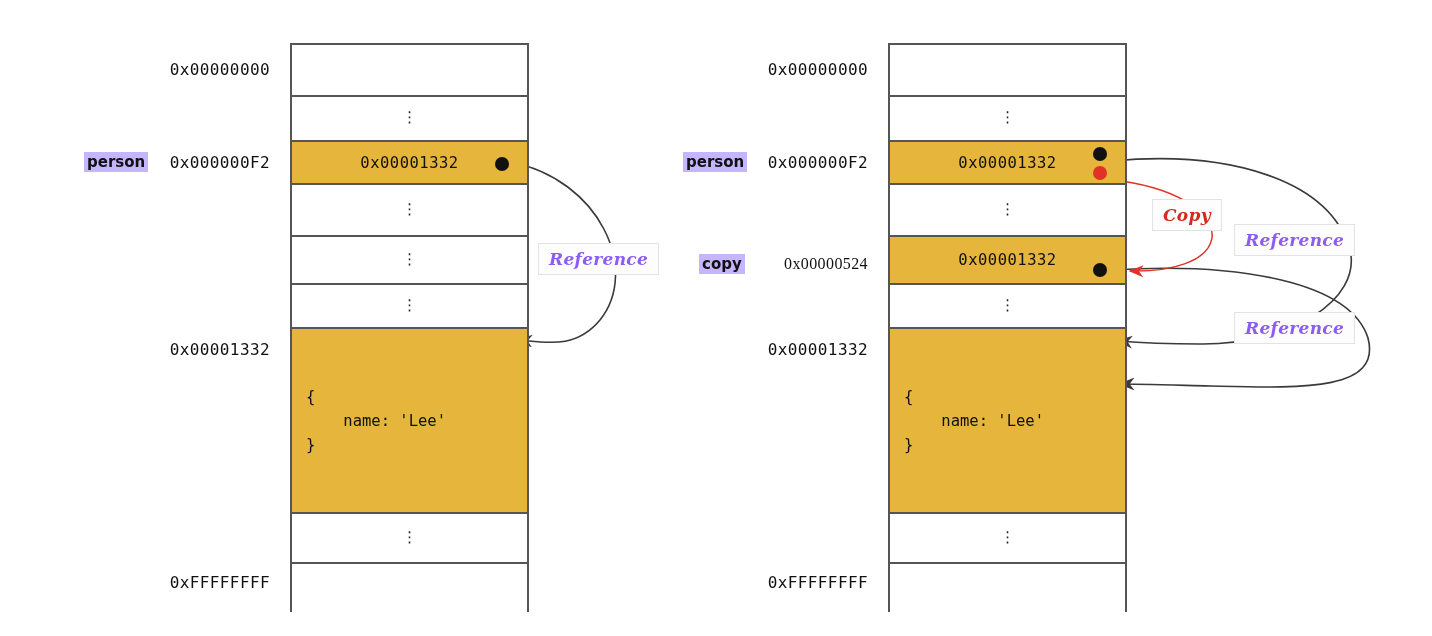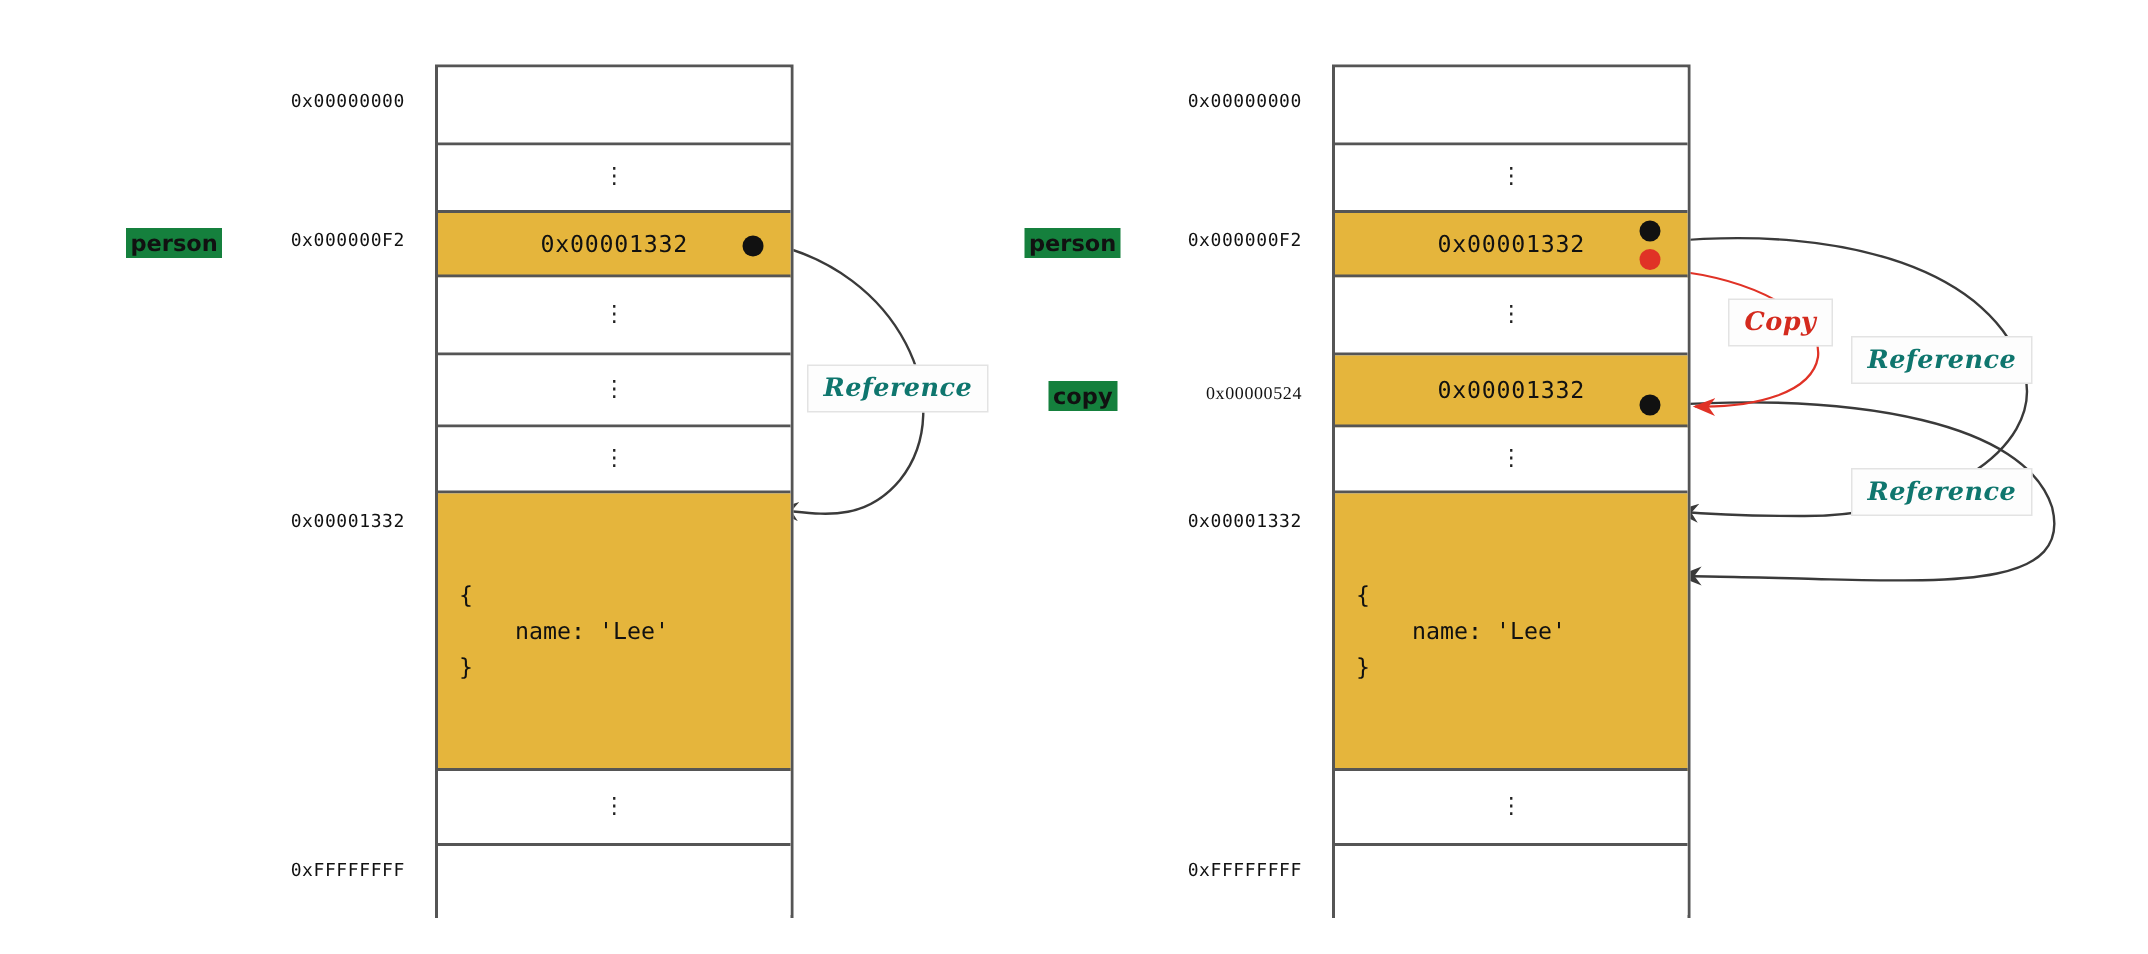--- a/index.html
+++ b/index.html
@@ -61,35 +61,35 @@
     font-size:15.5px;
     color:#111;
     white-space:pre;
     line-height:1.55;
   }
 
   
   .addr-label{
     position:absolute;
     font-family:"DejaVu Sans Mono", monospace;
-    font-size:12px;
+    font-size:16px;
     color:#111111;
     text-align:right;
     white-space:nowrap;
     letter-spacing:0.4px;
   }
 
   
   .var-chip{
     position:absolute;
     font-family:"DejaVu Sans", sans-serif;
     font-weight:bold;
     font-size:15px;
     color:#111111;
-    background:#15803d;
+    background:#c4b5fd;
     padding:1px 3px;
     white-space:nowrap;
   }
 
   
   .dot{
     position:absolute;
     width:14px;height:14px;
     border-radius:50%;
     background:#111111;
@@ -98,21 +98,21 @@
 
   
   .anno{
     position:absolute;
     background:#fdfdfd;
     border:1px solid #e3e3e3;
     font-family:"DejaVu Serif", serif;
     font-style:italic;
     font-weight:bold;
     font-size:17px;
-    color:#0f766e;
+    color:#8b5cf6;
     padding:5px 10px;
     white-space:nowrap;
     text-align:center;
     letter-spacing:0.3px;
   }
   .anno.red{color:#D42A1E;}
 
   
   .curves{position:absolute;left:0;top:0;width:1432px;height:636px;pointer-events:none;}
 </style>

